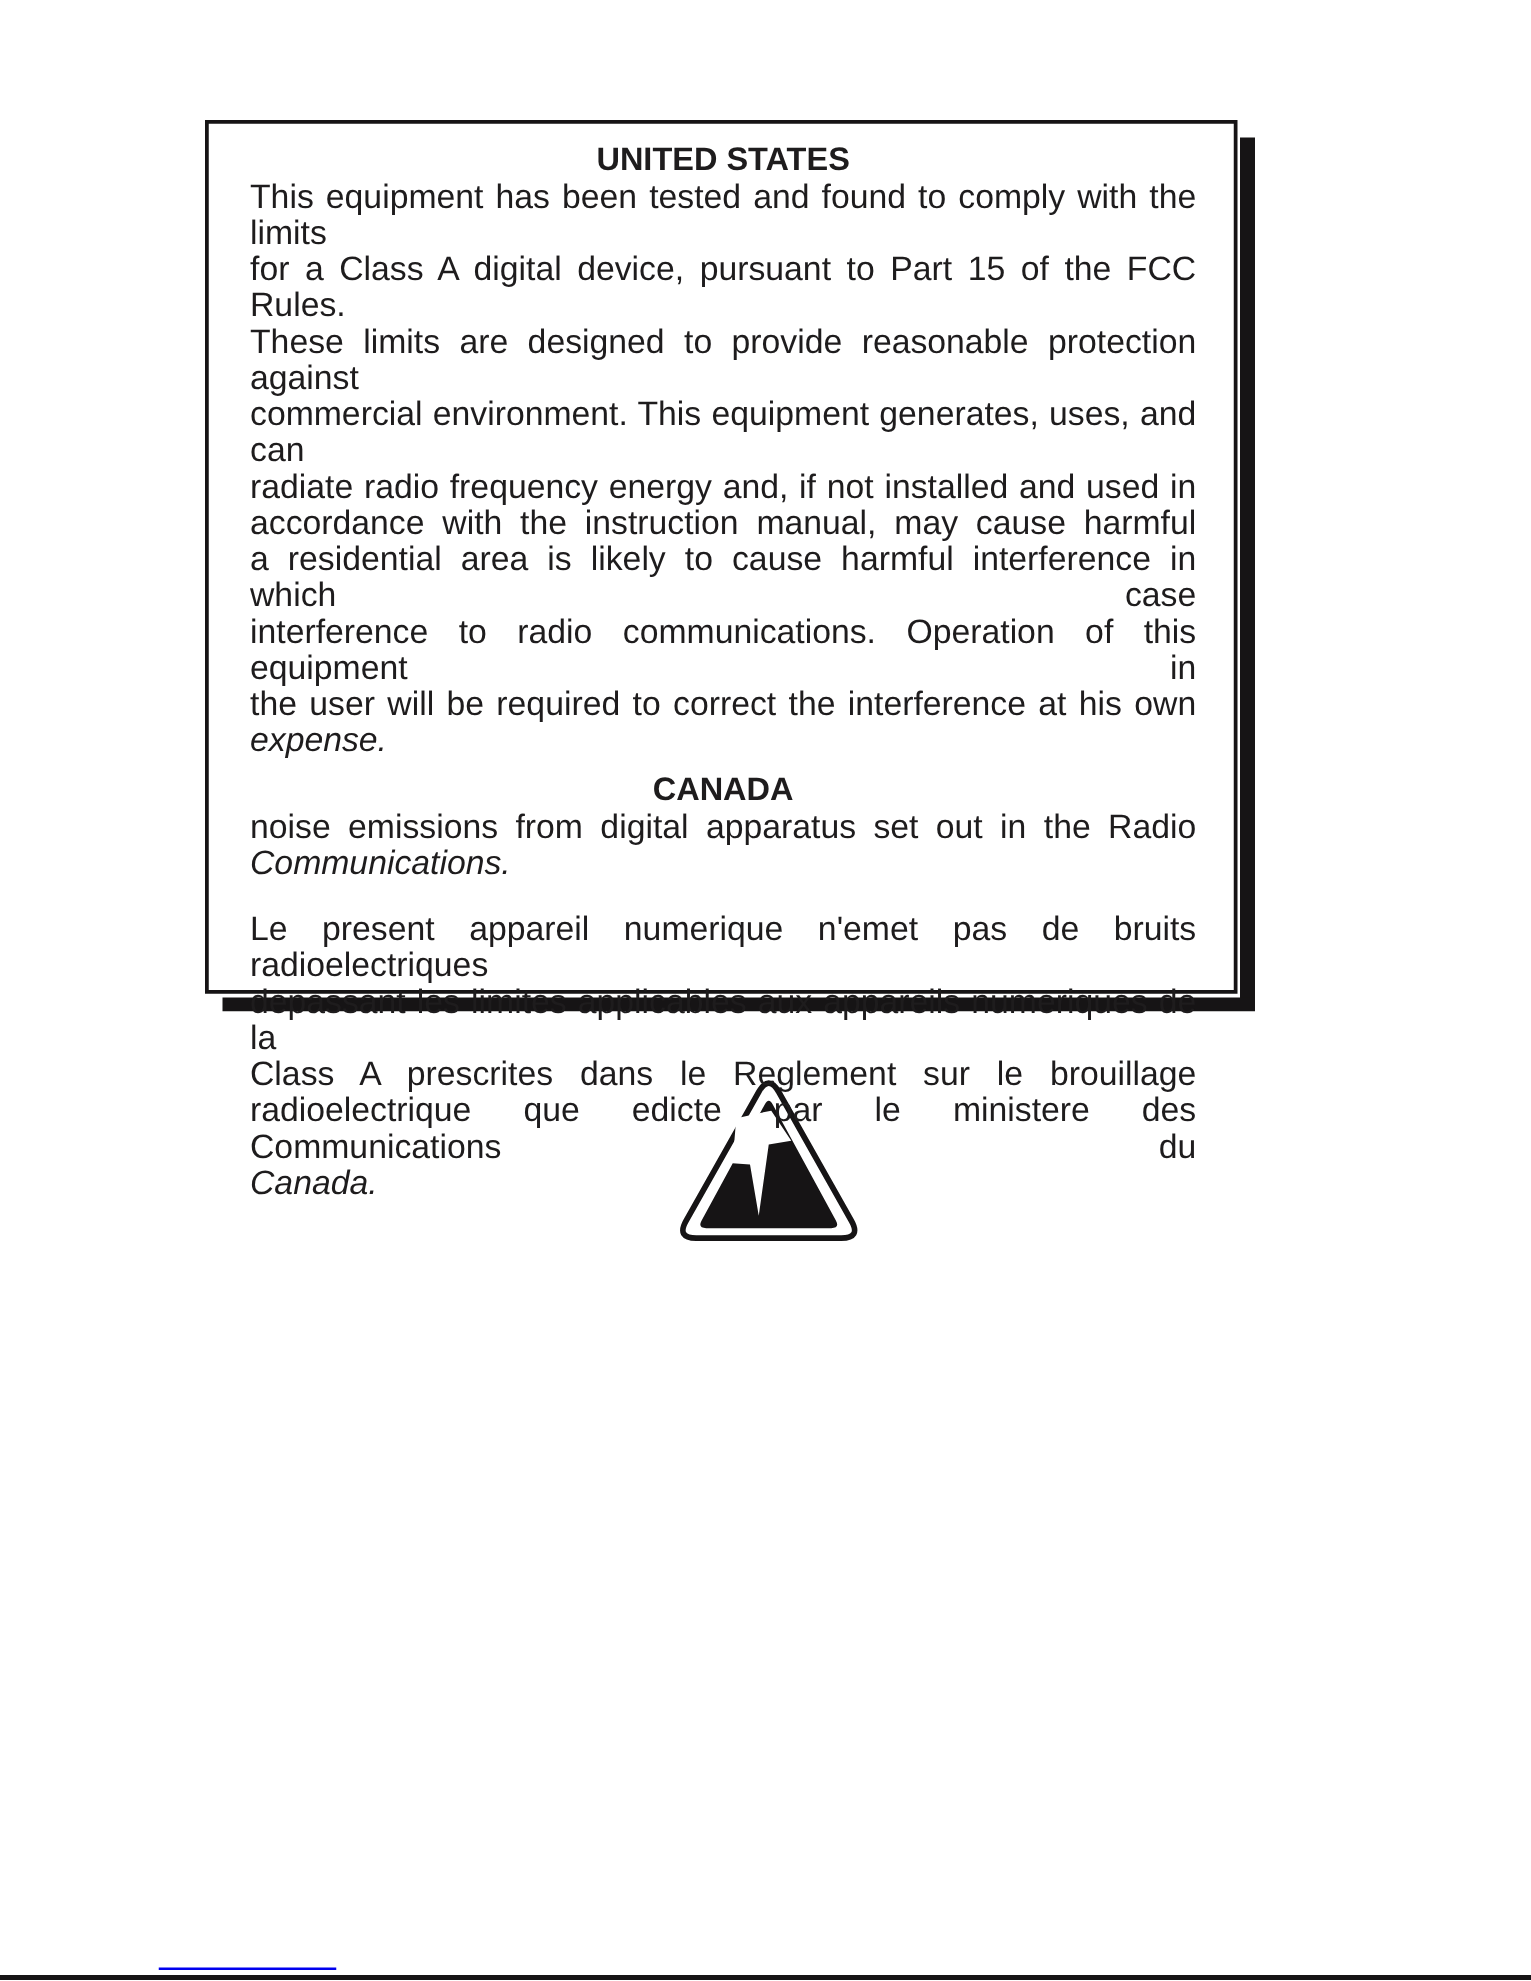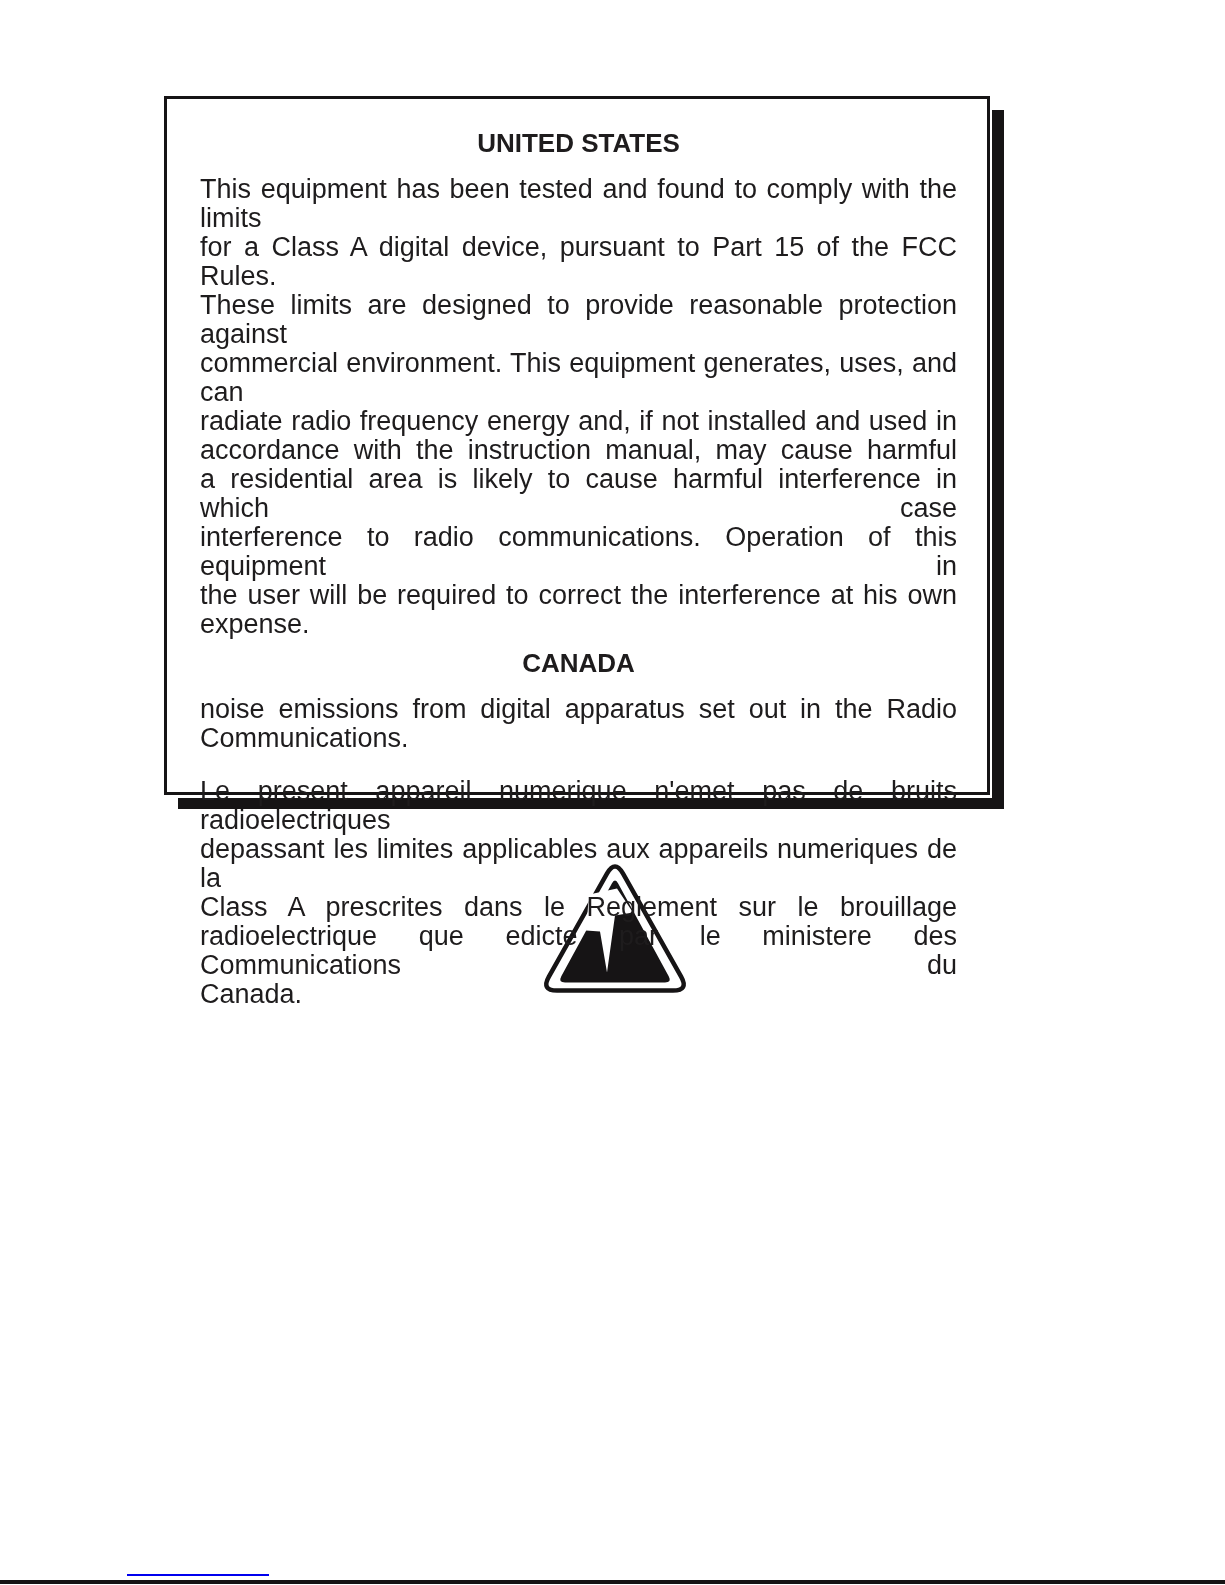--- a/index.html
+++ b/index.html
@@ -44,36 +44,36 @@
     height: 11px;
     background: #161415;
     z-index: 1;
   }
 
   .heading {
     font-size: 26px;
     line-height: 32px;
     font-weight: bold;
     text-align: center;
-    margin: 16px;
+    margin: 0;
   }
   .heading.canada { margin-top: 8px; }
 
   .para { margin: 0; }
   .para.french { margin-top: 24px; }
 
   .jline {
     font-size: 27px;
     line-height: 29px;
     text-align: justify;
     text-align-last: justify;
     white-space: normal;
     overflow: hidden;
   }
-  .jline.last { text-align-last: left; }
+  .jline.last { text-align-last: left; font-style: italic; }
 
   
   .warning-icon {
     position: absolute;
     left: 538px;
     top: 855px;
     width: 154px;
     height: 141px;
   }
 

